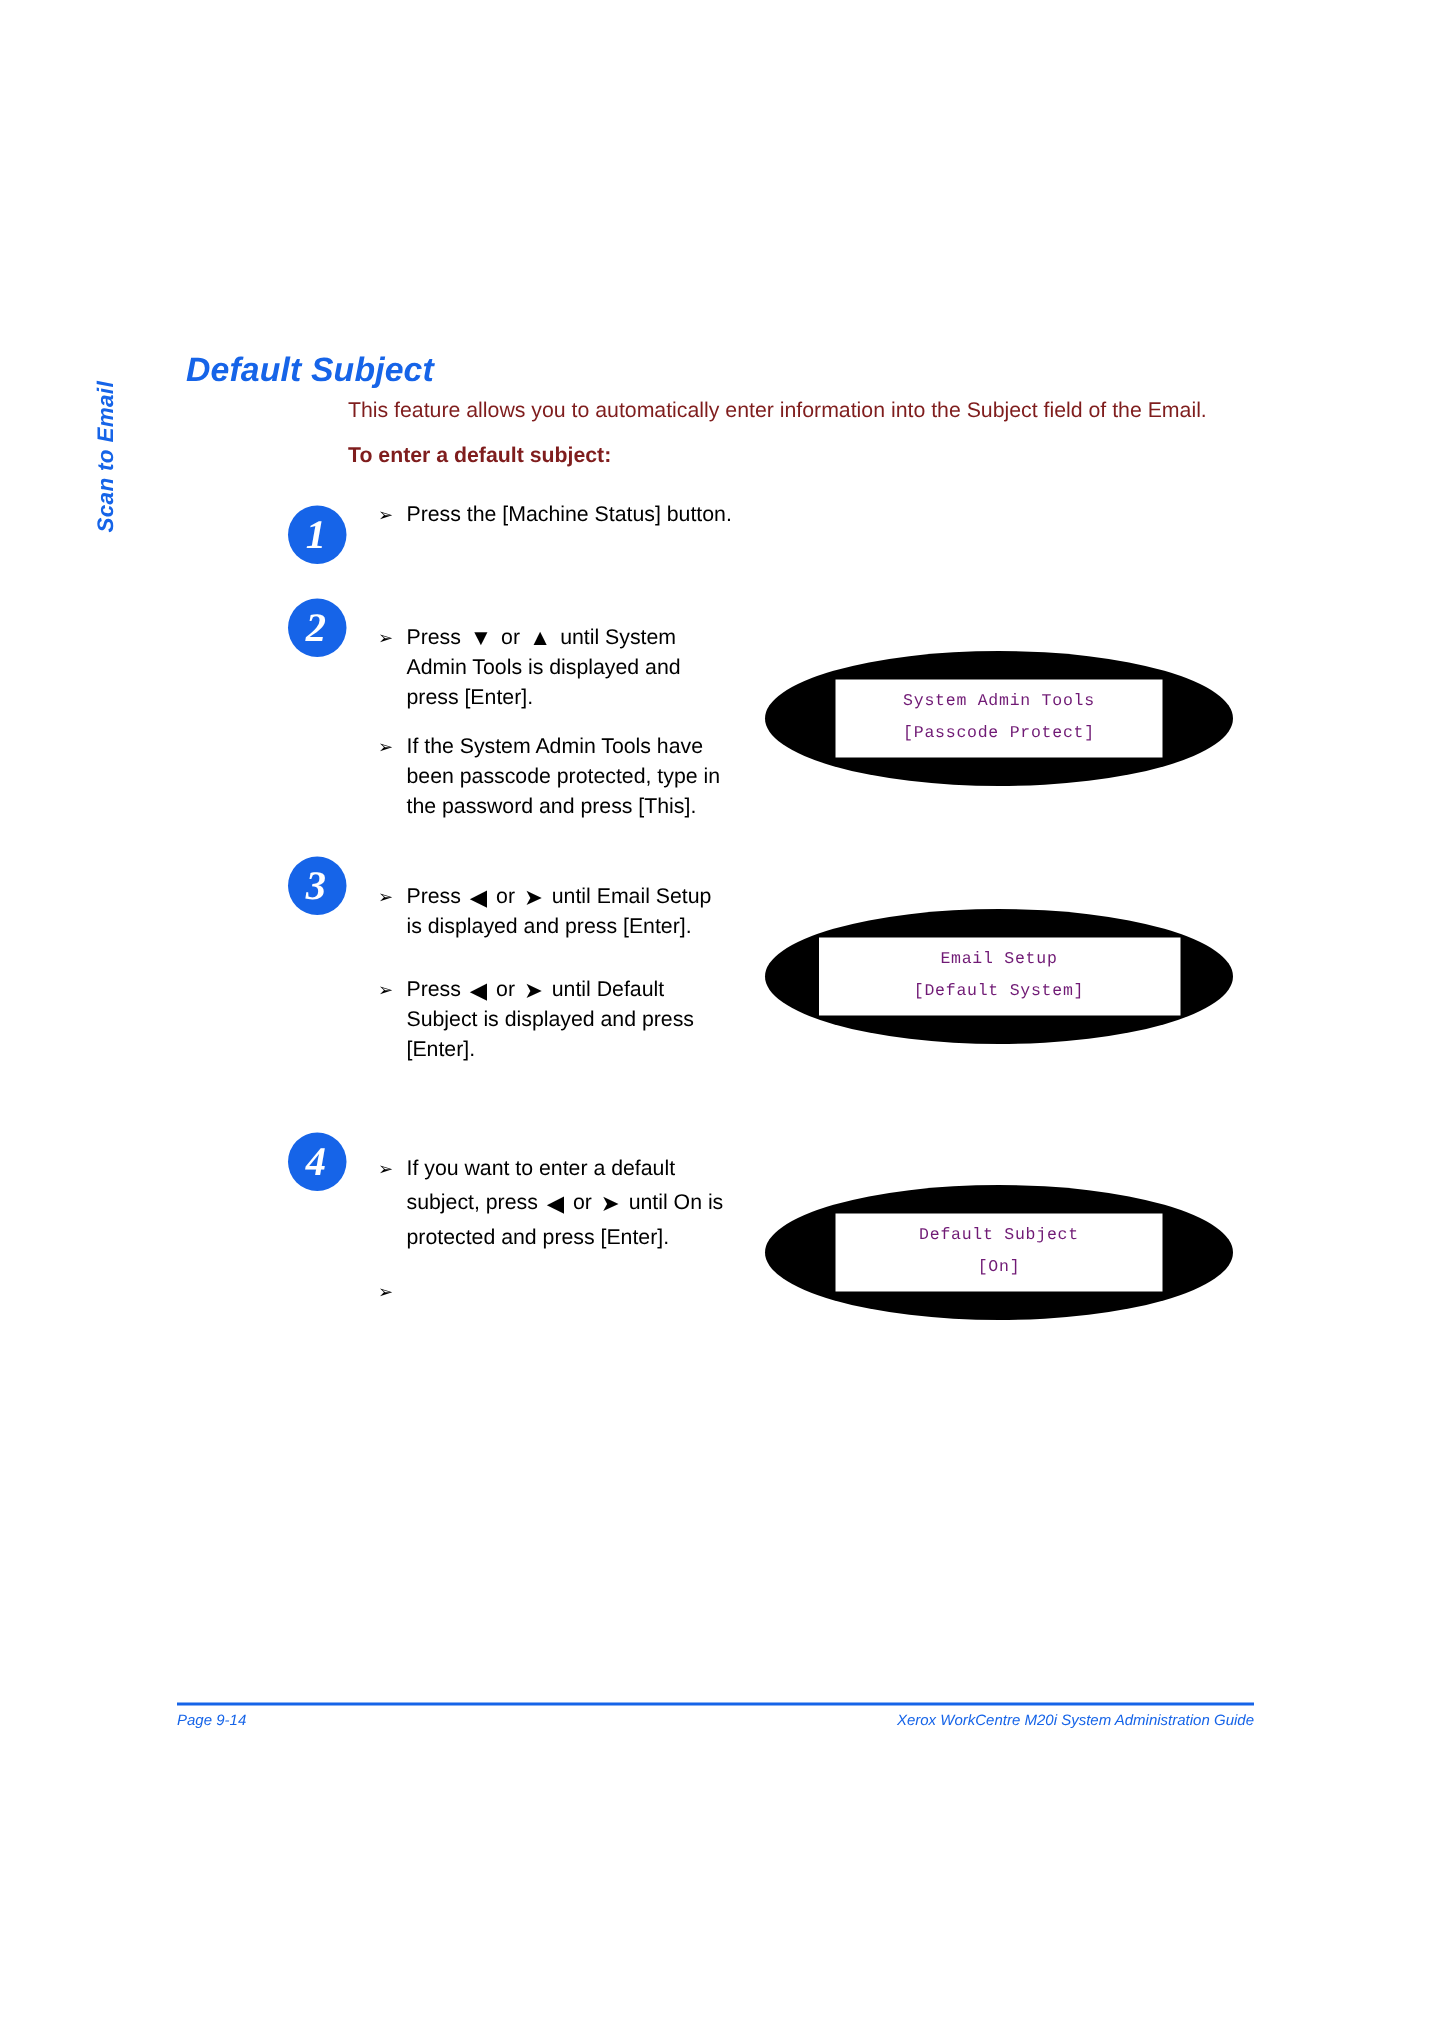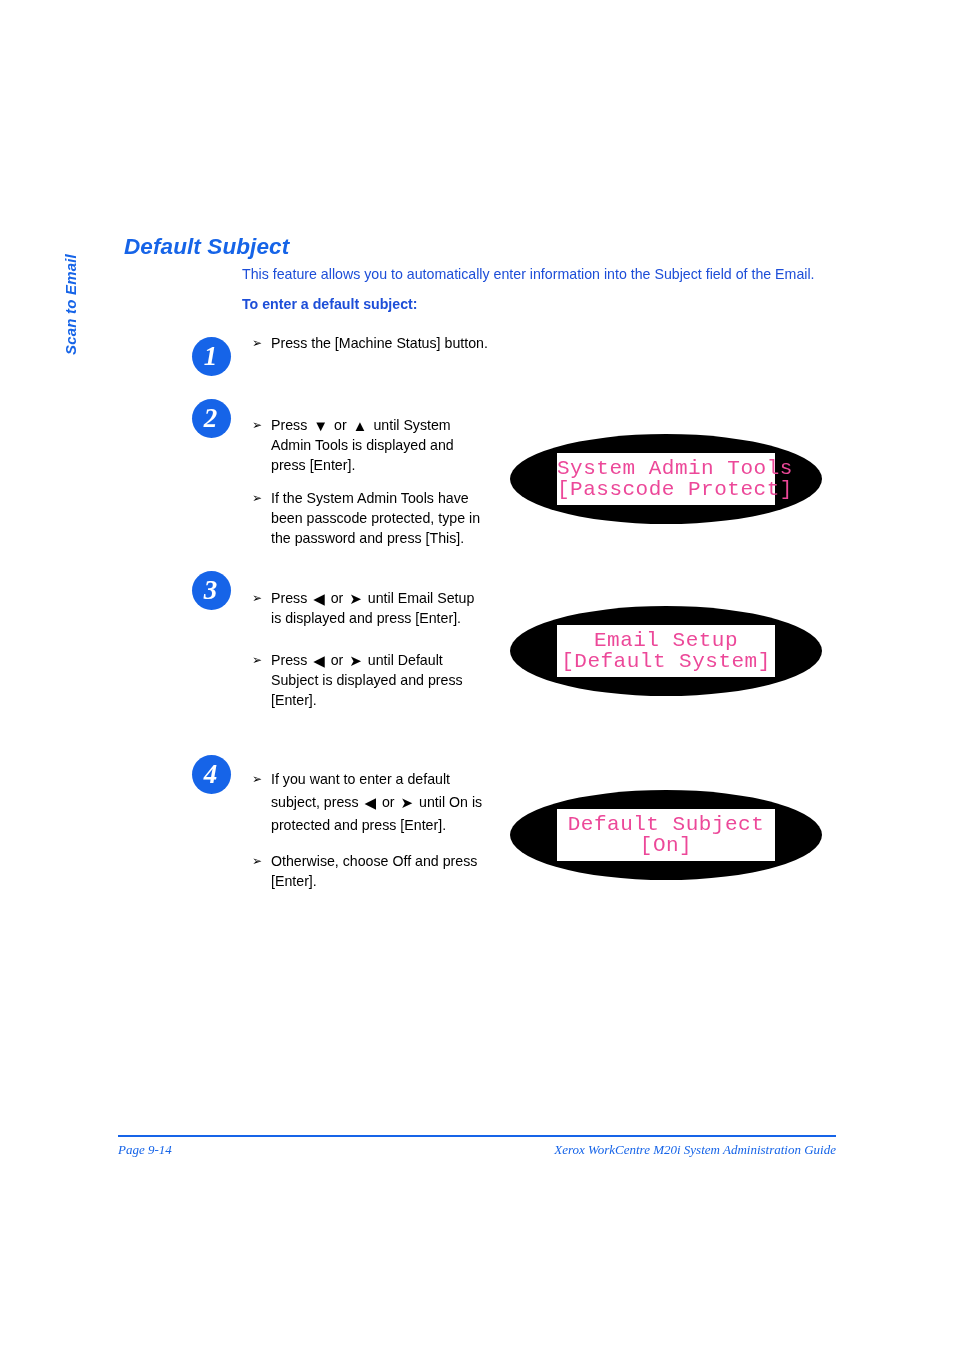--- a/index.html
+++ b/index.html
@@ -47,24 +47,24 @@
     font-style: italic;
     font-weight: bold;
     color: #1664e8;
     letter-spacing: 0.1px;
     white-space: nowrap;
   }
 
   
   .intro {
     position: absolute;
-    left: 242px;
+    left: 232px;
     font-size: 14.2px;
     line-height: 19px;
-    color: #1d4ed8;
+    color: #7f1d1d;
     white-space: nowrap;
   }
   .intro-1 { top: 265px; }
   .intro-2 { top: 295px; font-weight: bold; }
 
   
   .step-num {
     position: absolute;
     width: 39px;
     height: 39px;
@@ -118,47 +118,46 @@
     position: absolute;
     background: #000000;
     border-radius: 50%;
     display: flex;
     align-items: center;
     justify-content: center;
   }
   .lcd-screen {
     background: #ffffff;
     font-family: "Liberation Mono", monospace;
-    font-size: 21px;
+    font-size: 11px;
     line-height: 21px;
-    color: #ec4899;
+    color: #701a75;
     text-align: center;
     padding: 5px 0;
     white-space: pre;
     letter-spacing: 0.5px;
     box-sizing: border-box;
   }
 
   
   .footer-rule {
     position: absolute;
     left: 118px;
     top: 1135px;
     width: 718px;
     height: 2px;
     background: #1664e8;
   }
   .footer-left, .footer-right {
     position: absolute;
     top: 1142px;
-    font-size: 13px;
+    font-size: 10px;
     font-style: italic;
     color: #1664e8;
     white-space: nowrap;
-    font-family: Liberation Serif, serif;
   }
   .footer-left  { left: 118px; }
   .footer-right { right: 118px; }
 </style>
 </head>
 <body>
 
 <div id="page">
 
   <div class="side-tab">Scan to Email</div>
@@ -210,36 +209,35 @@
       <span class="bullet-mark">➢</span>
       <span>Press</span>
       <span class="arrow-glyph">◀</span>
       <span>or</span>
       <span class="arrow-glyph">➤</span>
       <span>until Default Subject is displayed and press [Enter].</span>
     </div>
   </div>
 
   <div class="lcd-oval" style="left:510px; top:606px; width:312px; height:90px;">
-    <div class="lcd-screen" style="width:218px;"><span>Email Setup</span><br><span>[Default System]</span></div>
+    <div class="lcd-screen" style="width:241px;"><span>Email Setup</span><br><span>[Default System]</span></div>
   </div>
 
   <div class="step-num" style="left:192px; top:755px;">4</div>
   <div class="step-body" style="left:252px; top:768px; width:245px; line-height:23px;">
     <div class="bullet-item">
       <span class="bullet-mark" style="line-height:23px;">➢</span>
       <span>If you want to enter a default subject, press</span>
       <span class="arrow-glyph">◀</span>
       <span>or</span>
       <span class="arrow-glyph">➤</span>
       <span>until On is protected and press [Enter].</span>
     </div>
     <div class="bullet-item" style="line-height:20px; margin-top:14px;">
       <span class="bullet-mark">➢</span>
-      <span>Otherwise, choose Off and press [Enter].</span>
     </div>
   </div>
 
   <div class="lcd-oval" style="left:510px; top:790px; width:312px; height:90px;">
     <div class="lcd-screen" style="width:218px;"><span>Default Subject</span><br><span>[On]</span></div>
   </div>
 
   <div class="footer-rule"></div>
   <div class="footer-left">Page 9-14</div>
   <div class="footer-right">Xerox WorkCentre M20i System Administration Guide</div>

